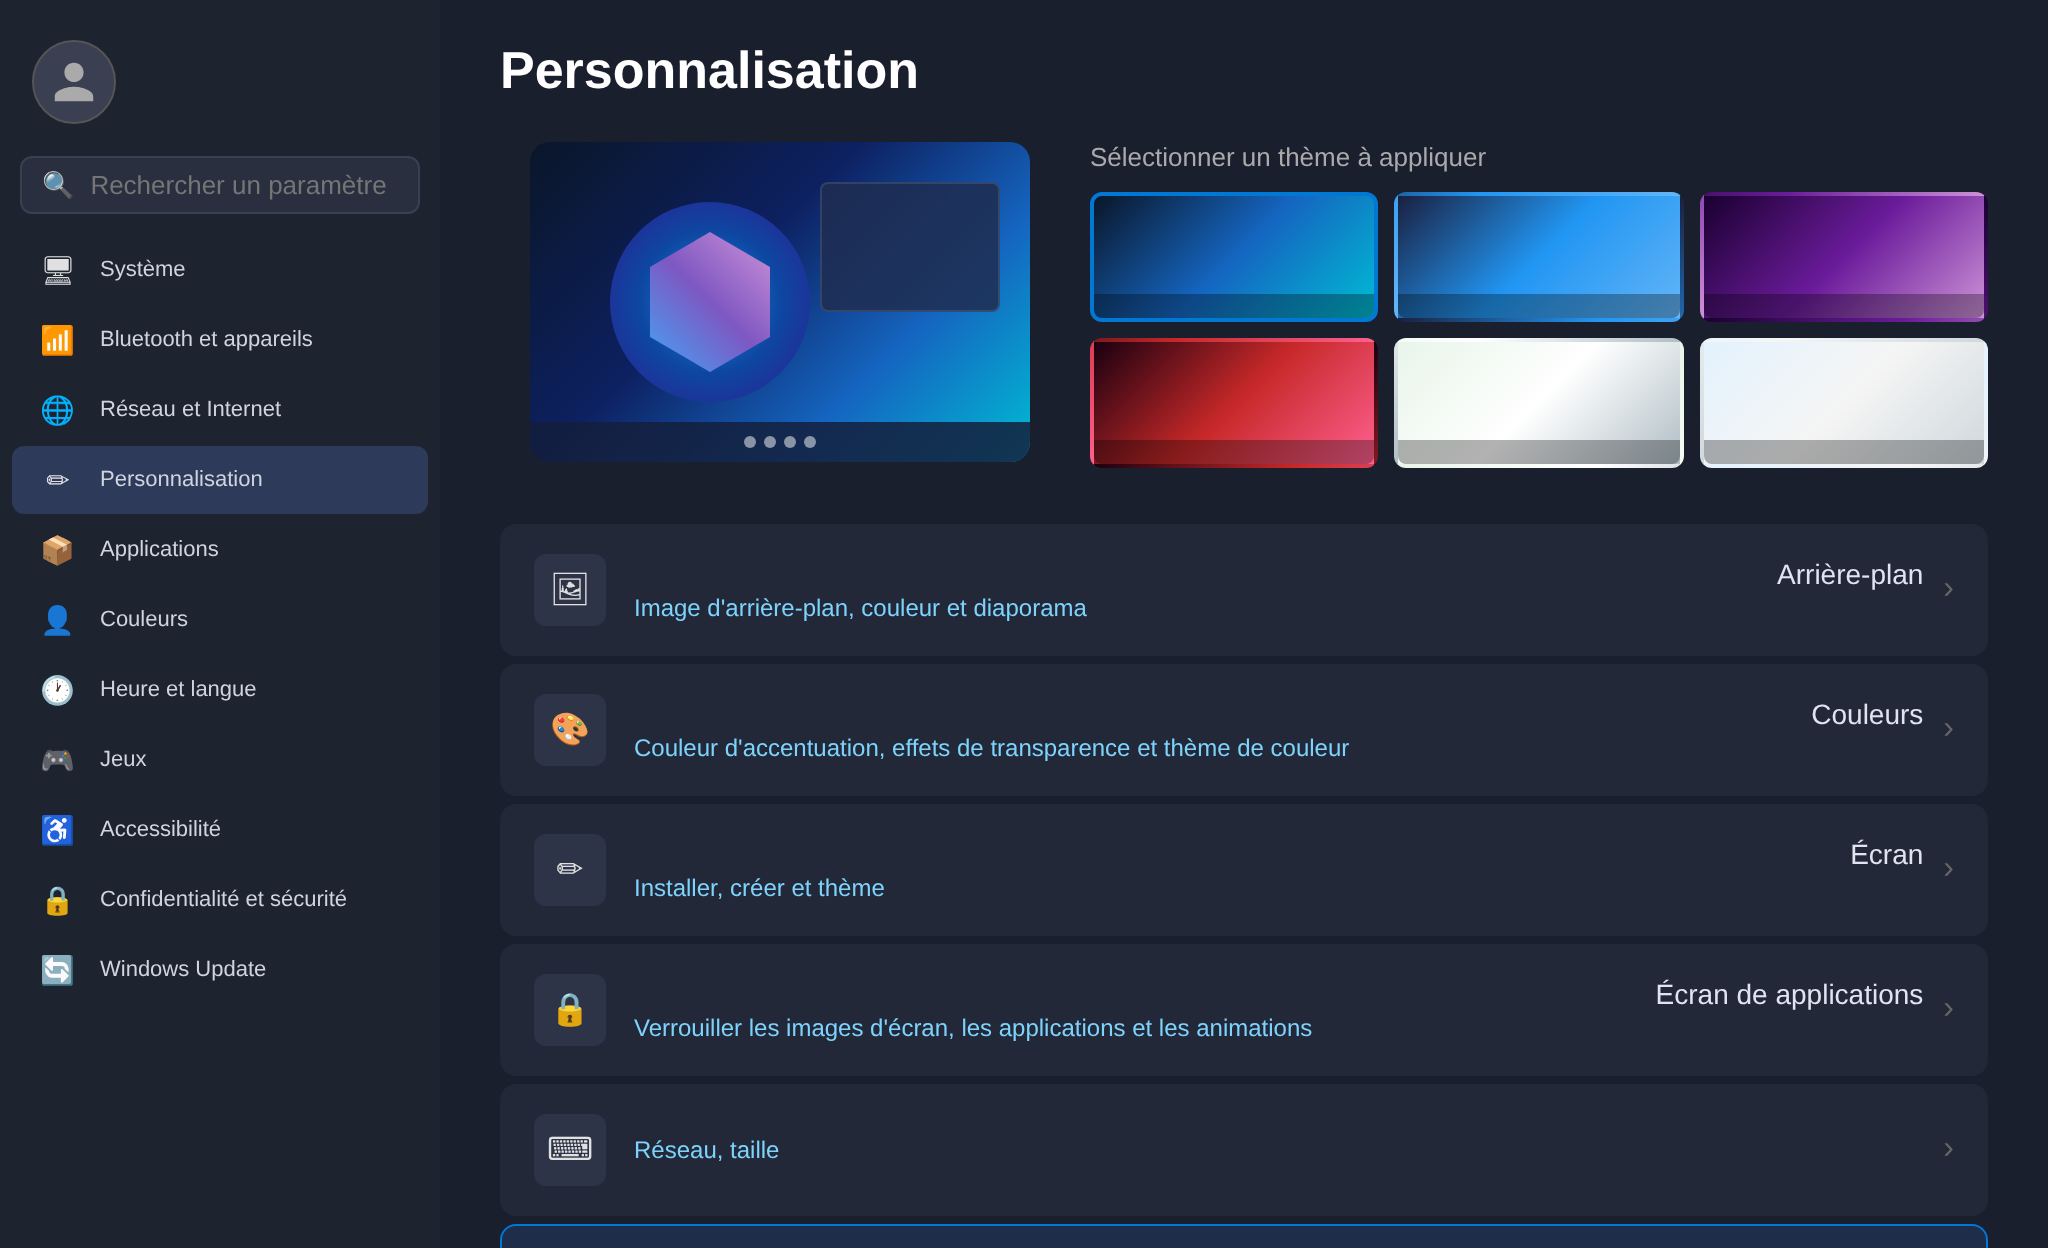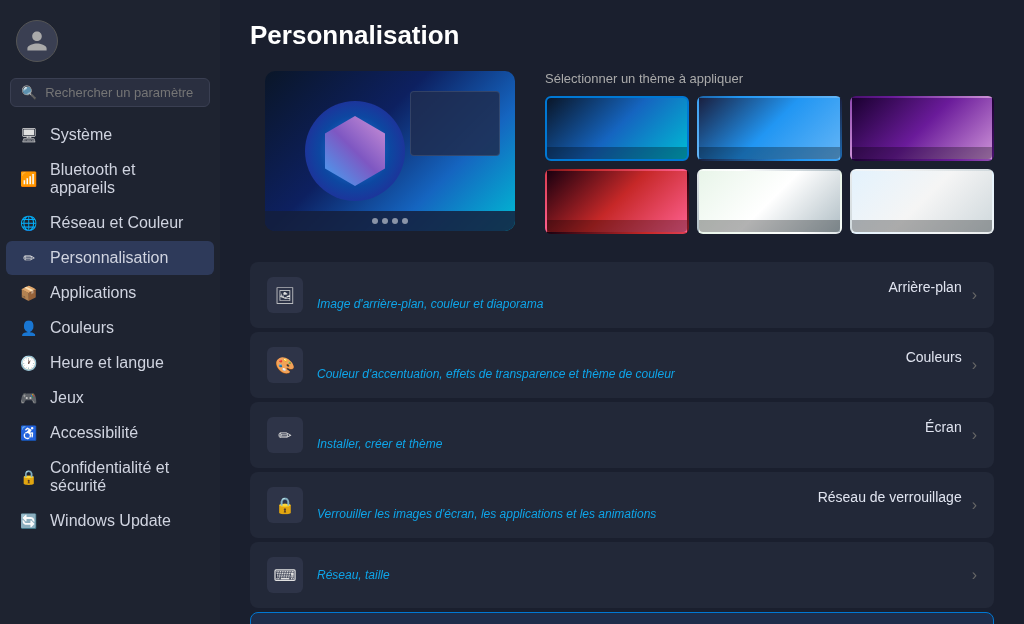--- a/index.html
+++ b/index.html
@@ -91,21 +91,21 @@
     .nav-icon {
       width: 18px;
       height: 18px;
       display: flex;
       align-items: center;
       justify-content: center;
       flex-shrink: 0;
     }
 
     .nav-label {
-      font-size: 16px;
+      font-size: 11px;
       color: #d0d4e0;
     }
 
     
     .main {
       flex: 1;
       background: #1a1f2e;
       padding: 20px 30px;
       overflow-y: auto;
       height: 624px;
@@ -288,22 +288,21 @@
     .settings-item-title {
       font-size: 14px;
       font-weight: 500;
       color: #e0e4f0;
       margin-bottom: 2px;
       text-align: right;
     }
 
     .settings-item-desc {
       font-size: 12px;
-      color: #0ea5e9;
-      font-style: italic;
+      color: #7dd3fc;
     }
 
     .settings-item-chevron {
       color: #666;
       font-size: 16px;
       margin-left: 10px;
     }
 
     
     .main::-webkit-scrollbar {
@@ -338,21 +337,21 @@
       <div class="nav-item">
         <span class="nav-icon">🖥</span>
         <span class="nav-label">Système</span>
       </div>
       <div class="nav-item">
         <span class="nav-icon">📶</span>
         <span class="nav-label">Bluetooth et appareils</span>
       </div>
       <div class="nav-item">
         <span class="nav-icon">🌐</span>
-        <span class="nav-label">Réseau et Couleur</span>
+        <span class="nav-label">Réseau et Internet</span>
       </div>
       <div class="nav-item active">
         <span class="nav-icon">✏</span>
         <span class="nav-label">Personnalisation</span>
       </div>
       <div class="nav-item">
         <span class="nav-icon">📦</span>
         <span class="nav-label">Applications</span>
       </div>
       <div class="nav-item">
@@ -443,21 +442,21 @@
         <div class="settings-item-icon">✏</div>
         <div class="settings-item-text">
           <div class="settings-item-title">Écran</div>
           <div class="settings-item-desc">Installer, créer et thème</div>
         </div>
         <span class="settings-item-chevron">›</span>
       </div>
       <div class="settings-item">
         <div class="settings-item-icon">🔒</div>
         <div class="settings-item-text">
-          <div class="settings-item-title">Réseau de verrouillage</div>
+          <div class="settings-item-title">Écran de applications</div>
           <div class="settings-item-desc">Verrouiller les images d'écran, les applications et les animations</div>
         </div>
         <span class="settings-item-chevron">›</span>
       </div>
       <div class="settings-item">
         <div class="settings-item-icon">⌨</div>
         <div class="settings-item-text">
           <div class="settings-item-desc">Réseau, taille</div>
         </div>
         <span class="settings-item-chevron">›</span>

